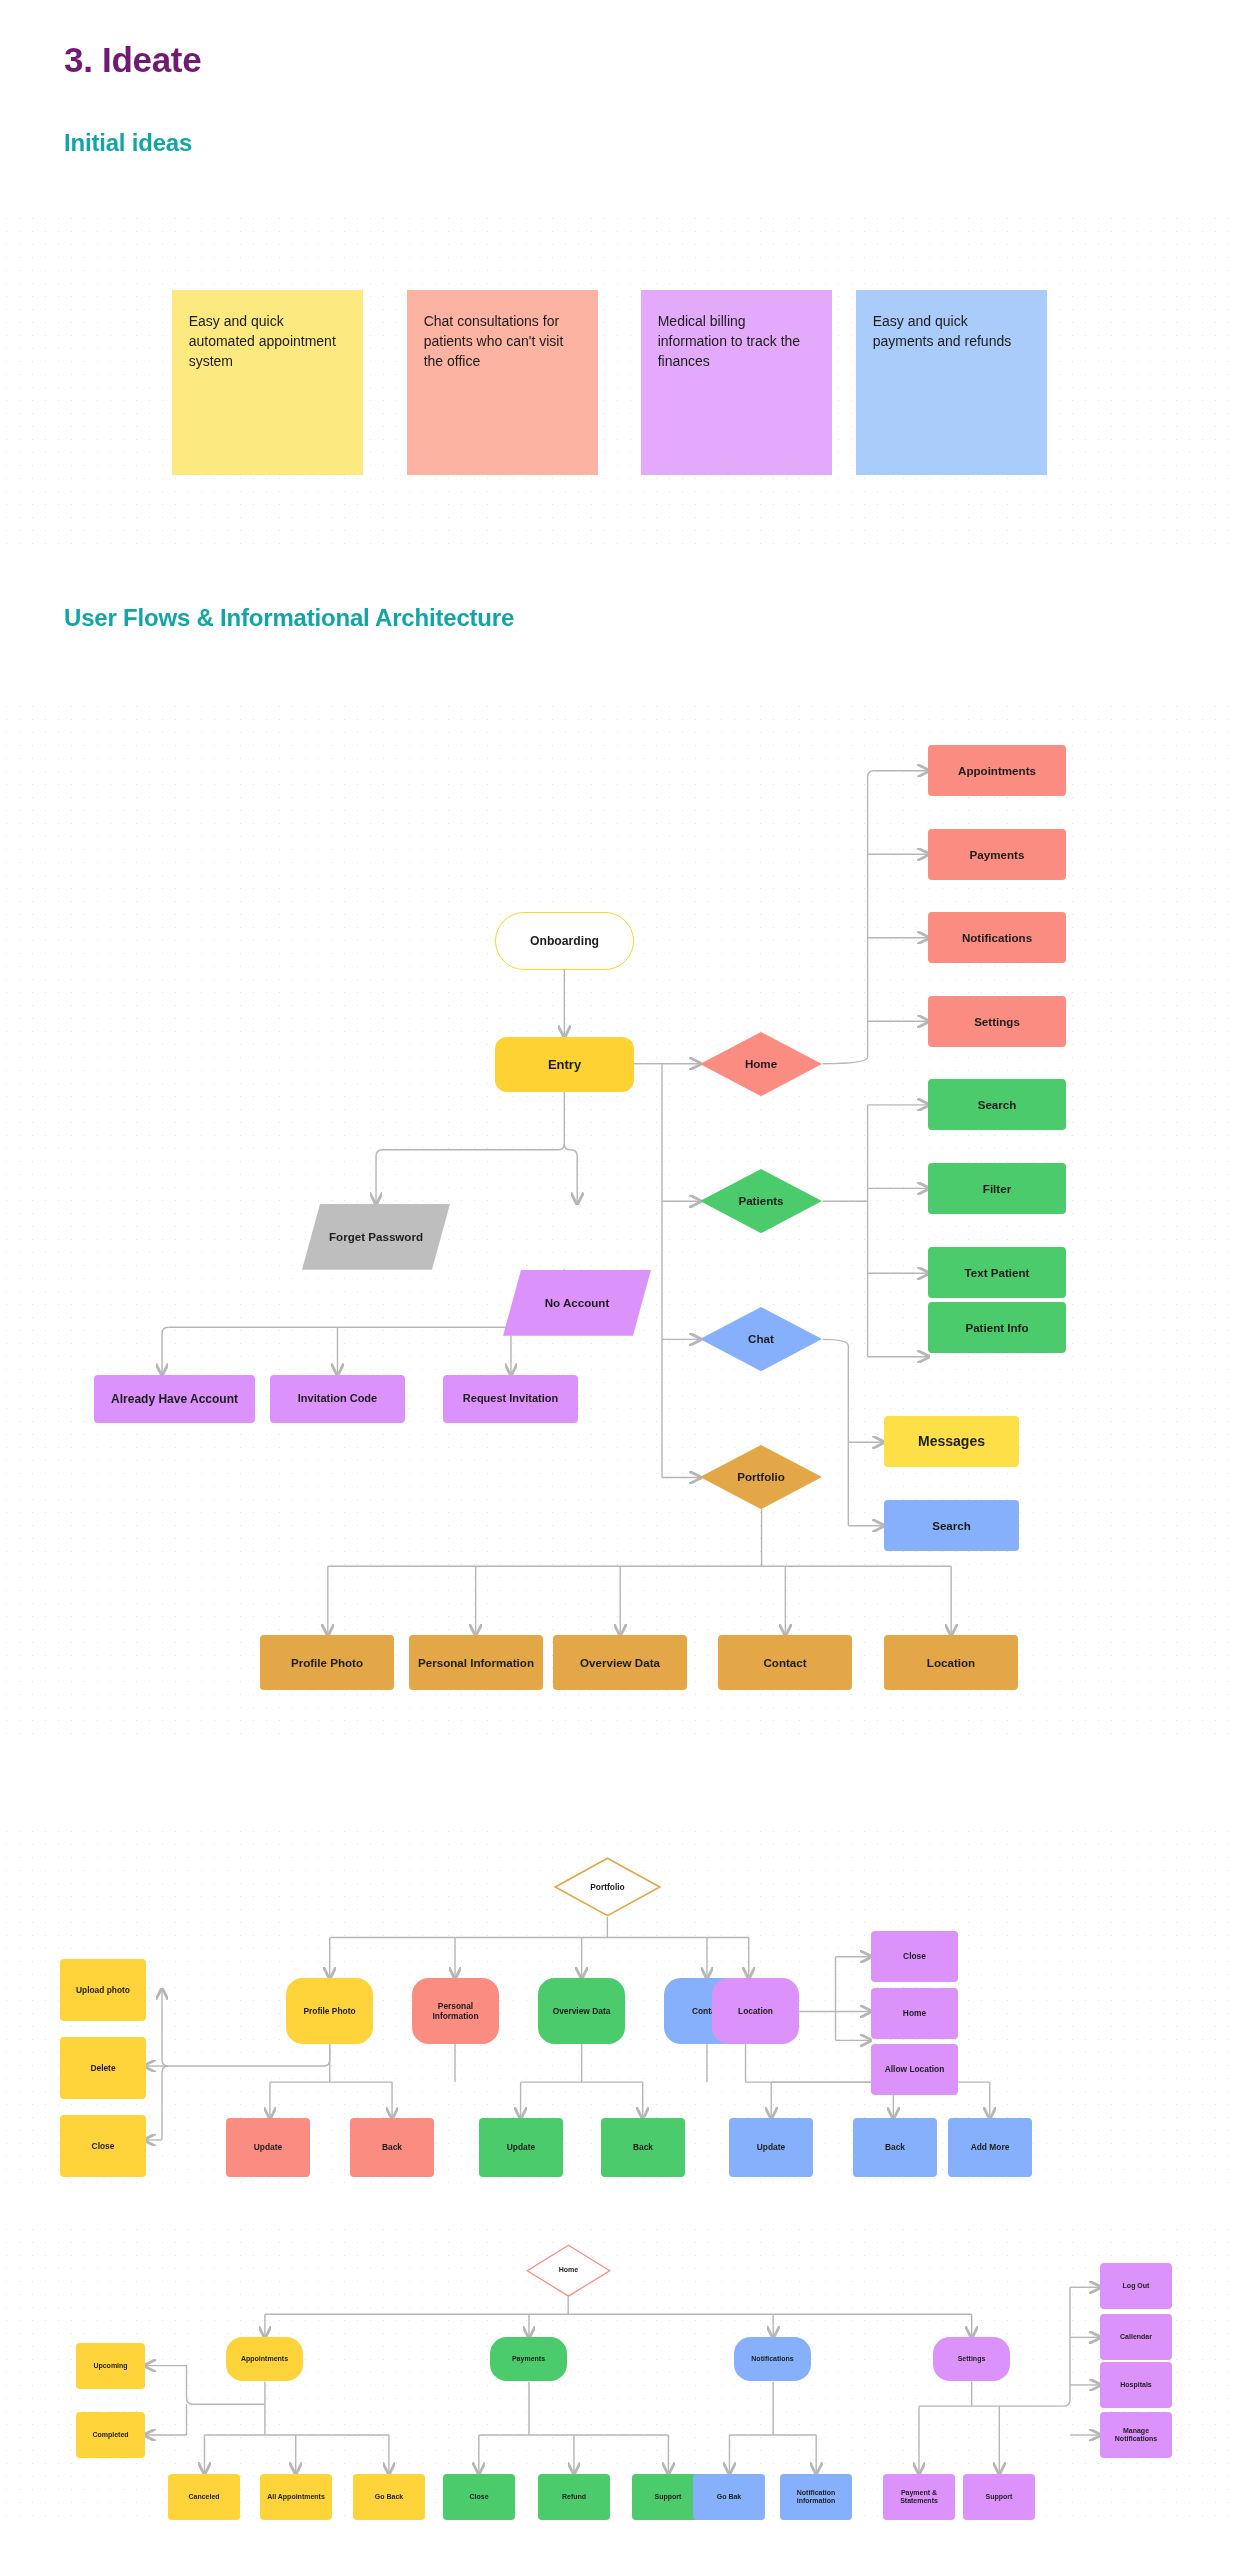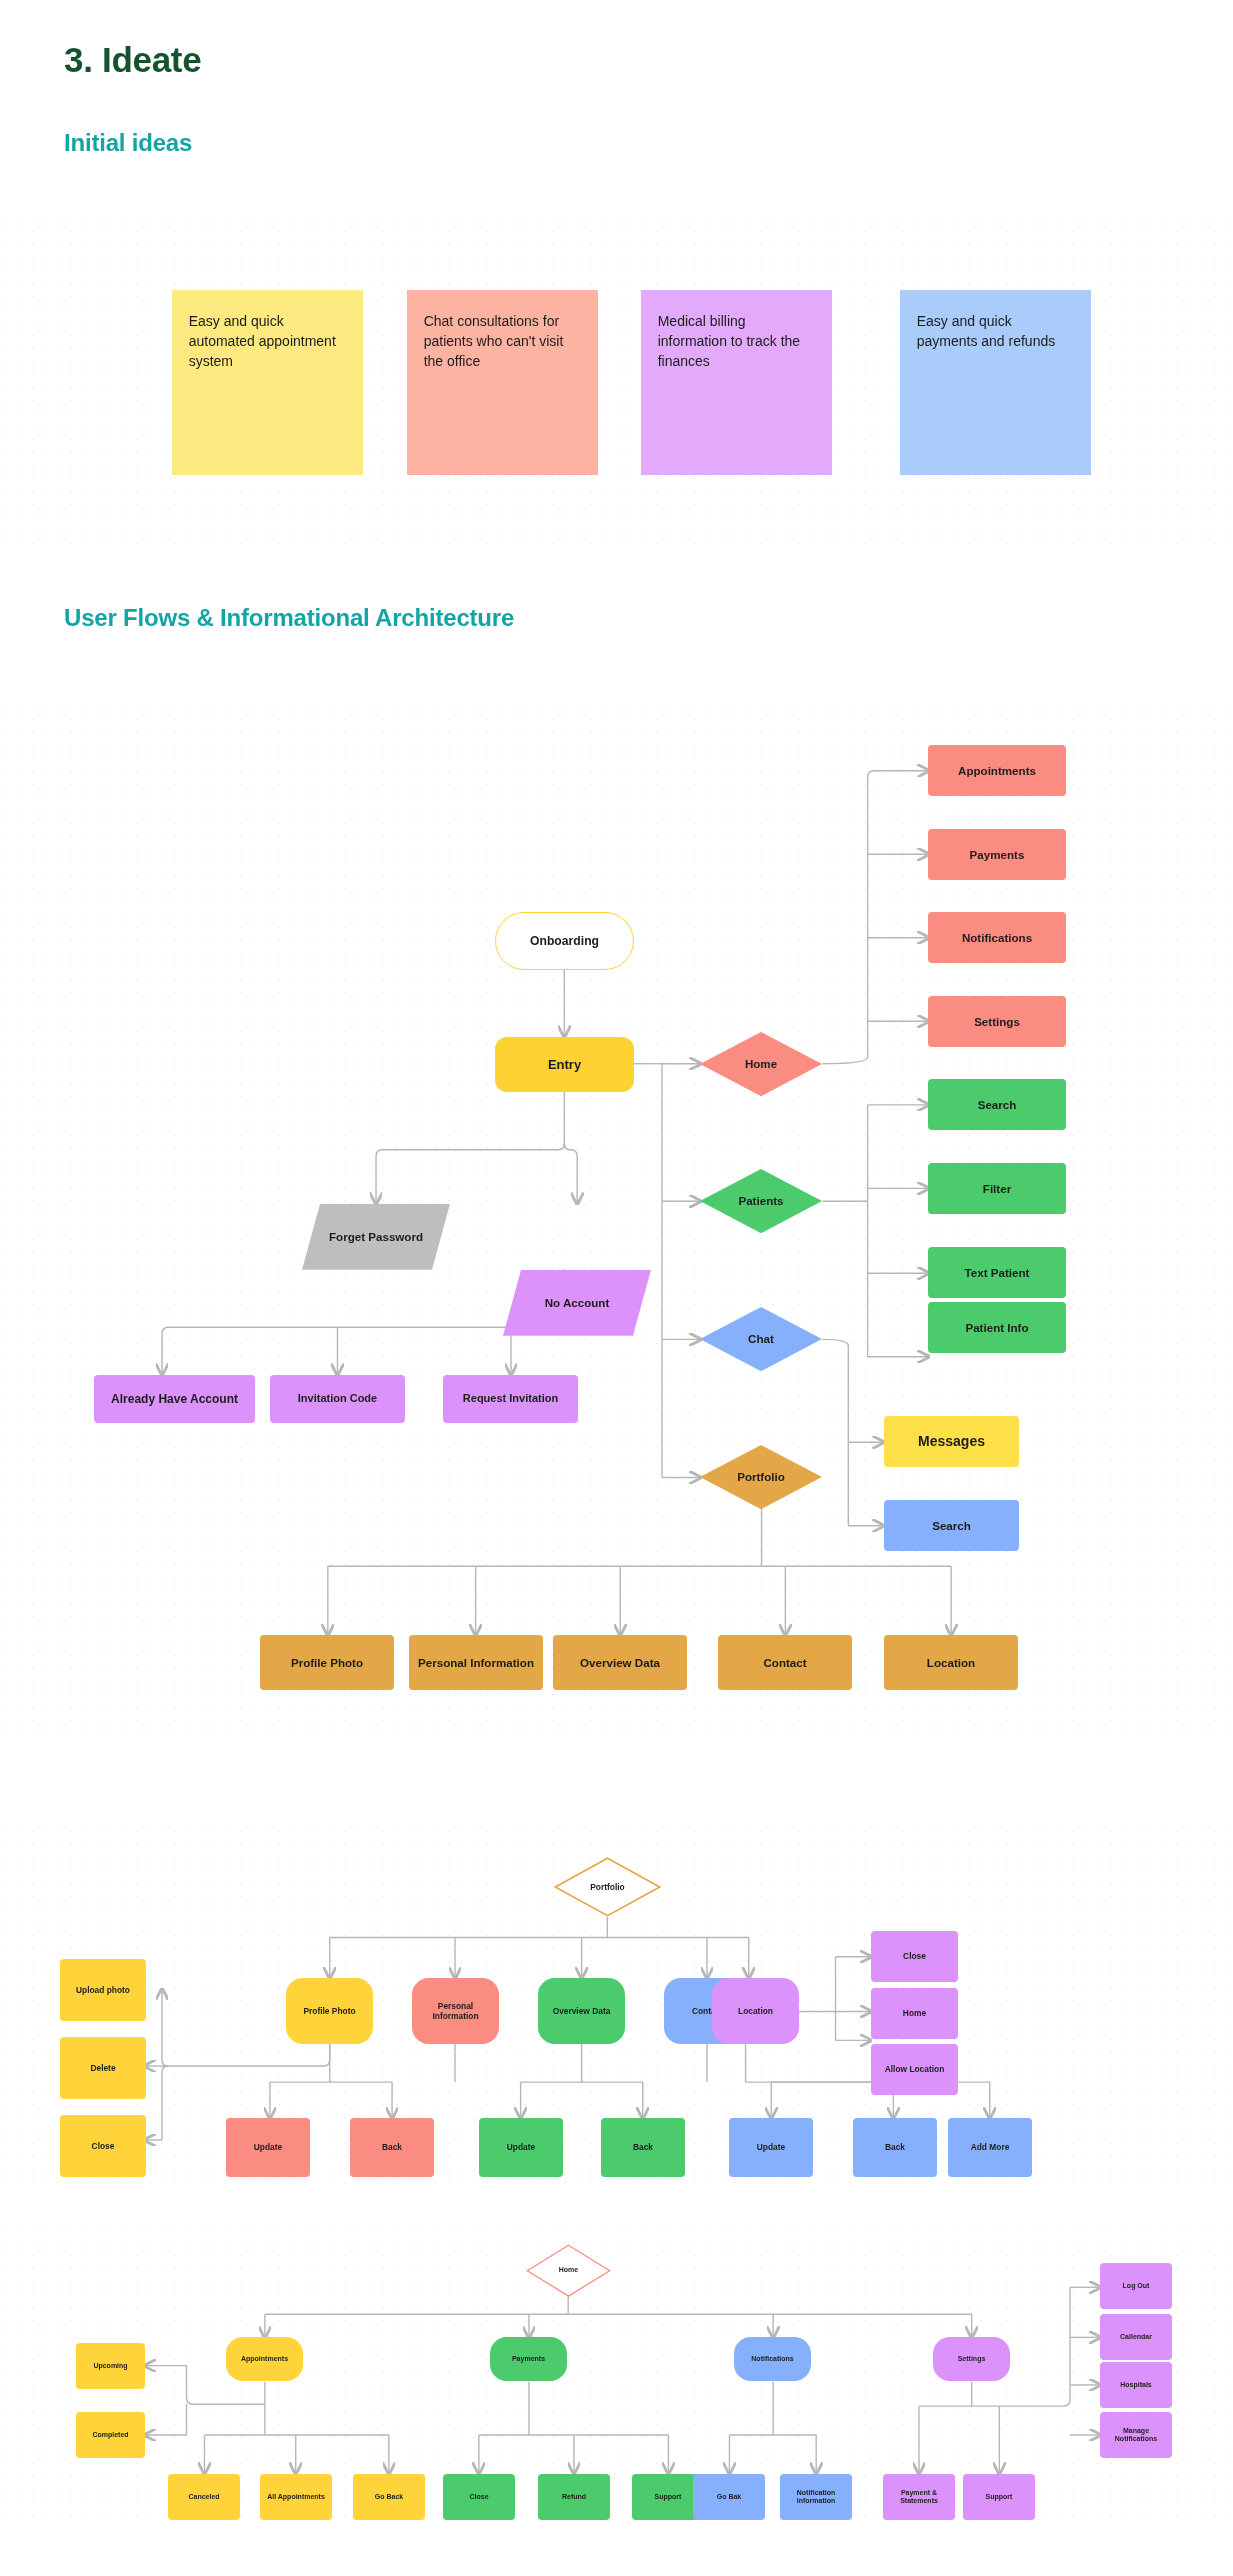--- a/index.html
+++ b/index.html
@@ -12,21 +12,21 @@
   }
   .dots {
     position:absolute; left:0; right:0;
     background-image:radial-gradient(#e2e2e2 0.8px, transparent 0.8px);
     background-size:13px 13px;
     background-position:0 0;
   }
   
   .h-step {
     position:absolute; left:64px; top:40px;
-    font-size:35px; font-weight:700; color:#14532d;
+    font-size:35px; font-weight:700; color:#701a75;
     letter-spacing:-0.3px;
   }
   .h-sub {
     position:absolute; font-size:24px; font-weight:700;
     color:#13A5A5; letter-spacing:-0.2px;
   }
   
   .note {
     position:absolute; padding:22px 16.7px 13px 16.7px;
     font-size:14px; line-height:1.42; color:#1c1c1c;
@@ -64,21 +64,21 @@
 
 <div class="note" style="left:172px; top:290px; width:191px; height:185px; background:#FCE97F;">
   <span>Easy and quick automated appointment system</span>
 </div>
 <div class="note" style="left:407px; top:290px; width:191px; height:185px; background:#FCB3A2;">
   <span>Chat consultations for patients who can't visit the office</span>
 </div>
 <div class="note" style="left:641px; top:290px; width:191px; height:185px; background:#E3AAFB;">
   <span>Medical billing information to track the finances</span>
 </div>
-<div class="note" style="left:900px; top:290px; width:191px; height:185px; background:#AACCFB;">
+<div class="note" style="left:856px; top:290px; width:191px; height:185px; background:#AACCFB;">
   <span>Easy and quick payments and refunds</span>
 </div>
 
 <div class="fc" style="top:700px; width:1234px; height:1041px;">
 
   <svg class="edges" width="1234" height="1041" viewBox="0 0 1920 1620">
     <defs>
       <marker id="ah" markerWidth="9" markerHeight="9" refX="8" refY="4.5" orient="auto">
         <path d="M0,0 L9,4.5 L0,9" fill="none" stroke="#b6b6b6" stroke-width="2"></path>
       </marker>

